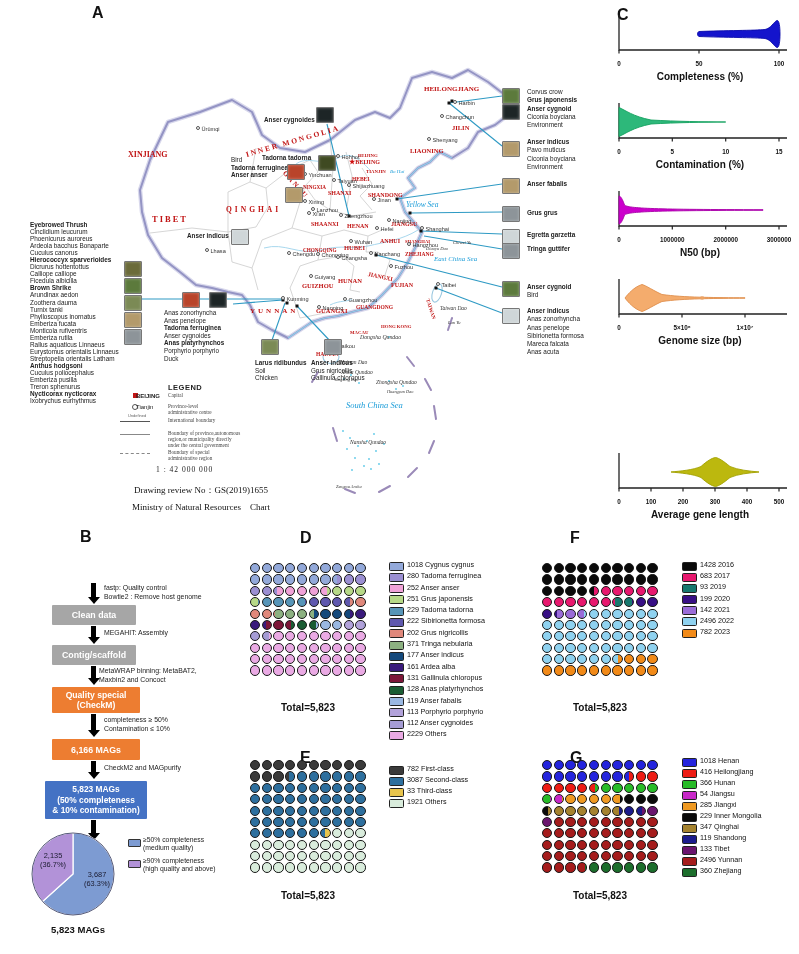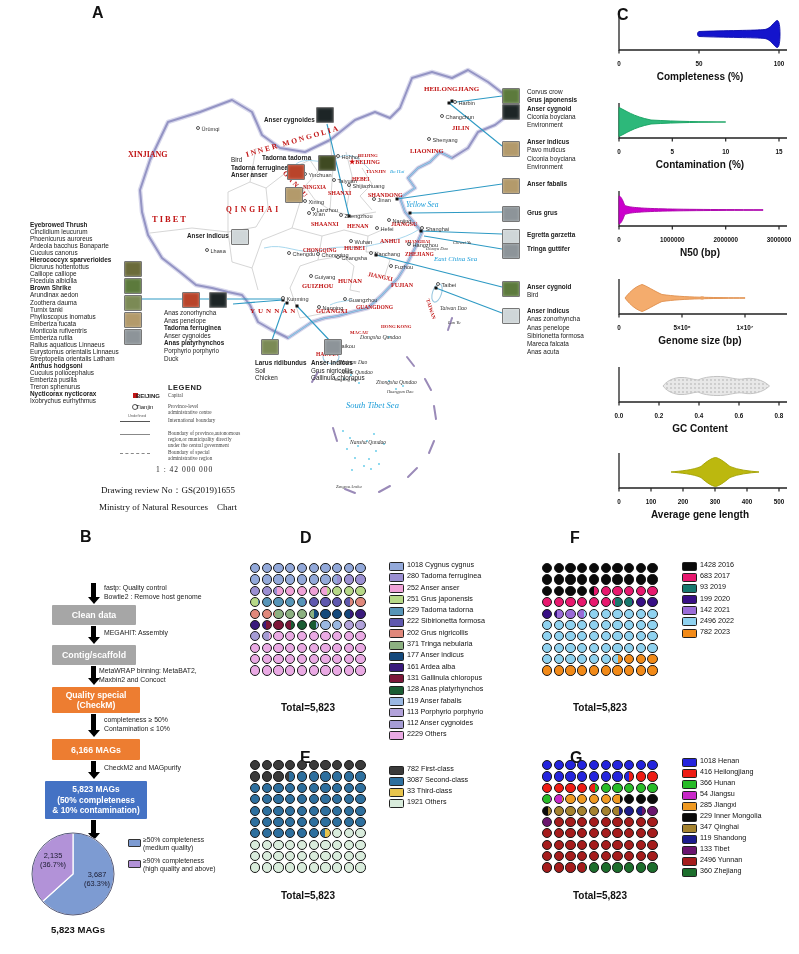--- a/index.html
+++ b/index.html
@@ -29,21 +29,21 @@
   .lg-sym{position:absolute;left:6px;width:34px;text-align:center;}
   .lg-name{position:absolute;left:24px;white-space:nowrap;font-size:6px;}
   .lg-desc{position:absolute;left:56px;font-family:"Liberation Serif",serif;font-size:5.2px;line-height:5.9px;color:#444;white-space:nowrap;}
   .sym-capital{display:inline-block;width:5px;height:5px;background:#c11414;}
   .sym-centre{display:inline-block;width:4px;height:4px;border:0.8px solid #555;border-radius:50%;background:#fff;}
   .sym-line{display:inline-block;width:30px;border-top:1.6px solid #555;vertical-align:middle;}
   .sym-thin{display:inline-block;width:30px;border-top:0.8px solid #888;vertical-align:middle;}
   .sym-dash{display:inline-block;width:30px;border-top:1px dashed #888;vertical-align:middle;}
   .sym-over{position:absolute;left:10px;top:-5px;font-size:4px;color:#666;}
   .lg-scale{position:absolute;left:44px;top:82px;font-family:"Liberation Serif",serif;font-size:7.5px;color:#222;letter-spacing:1px;}
-  .map-footer{position:absolute;left:23px;width:290px;text-align:center;font-family:"Liberation Serif",serif;font-size:9px;color:#111;}
+  .map-footer{position:absolute;left:56px;width:290px;text-align:center;font-family:"Liberation Serif",serif;font-size:9px;color:#111;}
   .f1{top:484px;} .f2{top:501px;}
   
   #panel-c{position:absolute;left:605px;top:0;width:194px;height:530px;}
   .vblock{position:absolute;left:0;width:190px;}
   .vticks{position:relative;height:8px;}
   .vticks span{position:absolute;top:0;width:44px;text-align:center;font-size:6.3px;font-weight:bold;color:#111;}
   .vtitle{width:190px;text-align:center;font-size:10px;font-weight:bold;color:#111;margin-top:3px;}
   
   .fbox{position:absolute;color:#fff;text-align:center;border-radius:1px;font-weight:bold;display:flex;flex-direction:column;justify-content:center;}
   .fstep{position:absolute;font-size:6.9px;line-height:8.6px;color:#222;white-space:nowrap;}
@@ -237,21 +237,21 @@
         <div class="city" style="left: 436px; top: 282px;">Taibei</div>
         <div class="city" style="left: 343px; top: 297px;">Guangzhou</div>
         <div class="city" style="left: 317px; top: 305px;">Nanning</div>
         <div class="city" style="left: 281px; top: 296px;">Kunming</div>
         <div class="city" style="left: 332px; top: 343px;">Haikou</div>
         <div class="city" style="left: 205px; top: 248px;">Lhasa</div>
         <div class="capital" style="left: 349px; top: 158px;"><span class="star">★</span><span>BEIJING</span></div>
         <div class="sea" style="left: 390px; top: 169px; font-size: 5px;">Bo Hai</div>
         <div class="sea" style="left: 406px; top: 200px; font-size: 7.5px;">Yellow  Sea</div>
         <div class="sea" style="left: 434px; top: 255px; font-size: 7px;">East China Sea</div>
-        <div class="sea" style="left: 346px; top: 400px; font-size: 8.5px;">South  Tibet  Sea</div>
+        <div class="sea" style="left: 346px; top: 400px; font-size: 8.5px;">South  China  Sea</div>
         <div class="sea" style="left: 360px; top: 334px; font-size: 5.8px; color: rgb(51, 51, 51);">Dongsha Qundao</div>
         <div class="sea" style="left: 440px; top: 305px; font-size: 5.5px; color: rgb(51, 51, 51);">Taiwan Dao</div>
         <div class="sea" style="left: 448px; top: 320px; font-size: 4.5px; color: rgb(51, 51, 51);">Lan Yu</div>
         <div class="sea" style="left: 426px; top: 246px; font-size: 4.5px; color: rgb(51, 51, 51);">Diaoyu Dao</div>
         <div class="sea" style="left: 453px; top: 240px; font-size: 4.5px; color: rgb(51, 51, 51);">Chiwei Yu</div>
         <div class="sea" style="left: 340px; top: 359px; font-size: 5.5px; color: rgb(51, 51, 51);">Hainan Dao</div>
         <div class="sea" style="left: 341px; top: 369px; font-size: 5.5px; color: rgb(51, 51, 51);">Xisha Qundao</div>
         <div class="sea" style="left: 334px; top: 377px; font-size: 4.3px; color: rgb(51, 51, 51);">Yongxing Dao</div>
         <div class="sea" style="left: 376px; top: 379px; font-size: 5.5px; color: rgb(51, 51, 51);">Zhongsha Qundao</div>
         <div class="sea" style="left: 387px; top: 389px; font-size: 4.3px; color: rgb(51, 51, 51);">Huangyan Dao</div>
@@ -469,35 +469,20 @@
           <path d="M14,5 L14,40 L182,40" fill="none" stroke="#222" stroke-width="1.3"></path>
           <line x1="14" x2="14" y1="40" y2="43.5" stroke="#222" stroke-width="1.2"></line>
           <line x1="77" x2="77" y1="40" y2="43.5" stroke="#222" stroke-width="1.2"></line>
           <line x1="140" x2="140" y1="40" y2="43.5" stroke="#222" stroke-width="1.2"></line>
           <path d="M20,24 C23,20 29,13 37,10.5 C41,11.5 49,17 57,20.5 C68,22 80,22.8 95,23.2 C96.5,22.7 98,22.7 99.5,23.3 C110,23.6 125,23.7 140,23.8 L140,24.2 C125,24.3 110,24.4 99.5,24.7 C98,25.3 96.5,25.3 95,24.8 C80,25.2 68,26 57,27.5 C49,31 41,36.5 37,37.5 C29,35 23,28 20,24 Z" fill="#f4ac6d" stroke="#e08f4c" stroke-width="0.9"></path>
         </svg><div class="vticks">
           <span style="left: -8px;">0</span>
           <span style="left: 55px;">5×10⁶</span>
           <span style="left: 118px;">1×10⁷</span>
         </div><div class="vtitle">Genome size (bp)</div></div>
-      <div class="vblock" style="top: 362px;"><svg width="190" height="46" viewBox="0 0 190 46">
-          <path d="M14,5 L14,40 L182,40" fill="none" stroke="#222" stroke-width="1.3"></path>
-          <line x1="14" x2="14" y1="40" y2="43.5" stroke="#222" stroke-width="1.2"></line>
-          <line x1="54" x2="54" y1="40" y2="43.5" stroke="#222" stroke-width="1.2"></line>
-          <line x1="94" x2="94" y1="40" y2="43.5" stroke="#222" stroke-width="1.2"></line>
-          <line x1="134" x2="134" y1="40" y2="43.5" stroke="#222" stroke-width="1.2"></line>
-          <line x1="174" x2="174" y1="40" y2="43.5" stroke="#222" stroke-width="1.2"></line>
-          <path d="M58,24 C61,20 66,16.5 74,15.5 C82,14.8 87,17.5 93,18 C99,15 110,13.8 119,14.8 C128,16 133,18 139,16.8 C147,15.2 158,17.5 164.5,24 C158,30.5 147,32.8 139,31.2 C133,30 128,32 119,33.2 C110,34.2 99,33 93,30 C87,30.5 82,33.2 74,32.5 C66,31.5 61,28 58,24 Z" fill="url(#gcpat)" stroke="#bdbdbd" stroke-width="0.9"></path>
-        </svg><div class="vticks">
-          <span style="left: -8px;">0.0</span>
-          <span style="left: 32px;">0.2</span>
-          <span style="left: 72px;">0.4</span>
-          <span style="left: 112px;">0.6</span>
-          <span style="left: 152px;">0.8</span>
-        </div><div class="vtitle">GC Content</div></div>
       <div class="vblock" style="top: 448px;"><svg width="190" height="46" viewBox="0 0 190 46">
           <path d="M14,5 L14,40 L182,40" fill="none" stroke="#222" stroke-width="1.3"></path>
           <line x1="14" x2="14" y1="40" y2="43.5" stroke="#222" stroke-width="1.2"></line>
           <line x1="46" x2="46" y1="40" y2="43.5" stroke="#222" stroke-width="1.2"></line>
           <line x1="78" x2="78" y1="40" y2="43.5" stroke="#222" stroke-width="1.2"></line>
           <line x1="110" x2="110" y1="40" y2="43.5" stroke="#222" stroke-width="1.2"></line>
           <line x1="142" x2="142" y1="40" y2="43.5" stroke="#222" stroke-width="1.2"></line>
           <line x1="174" x2="174" y1="40" y2="43.5" stroke="#222" stroke-width="1.2"></line>
           <path d="M66,24 C76,23 88,22 96,18.5 C102,13 107,10 110.5,9.5 C114,10 119,13.5 125,18.5 C133,22 144,23 154,24 C144,25 133,26 125,29.5 C119,34.5 114,38 110.5,38.5 C107,38 102,35 96,29.5 C88,26 76,25 66,24 Z" fill="#bcb80e" stroke="#a2a000" stroke-width="0.9"></path>
         </svg><div class="vticks">

